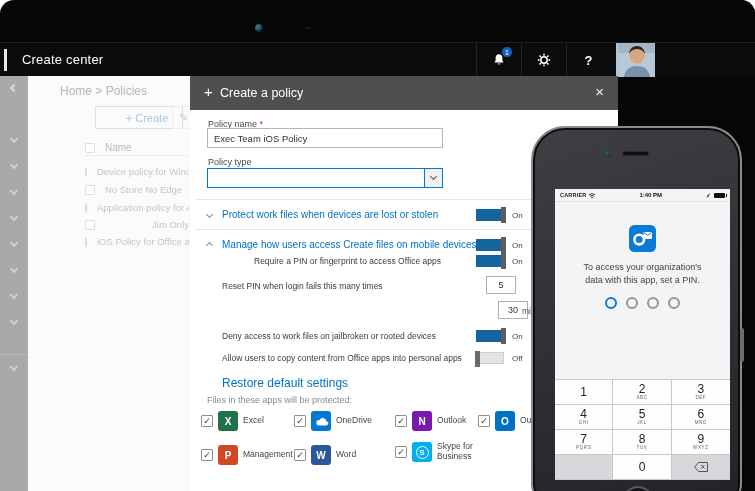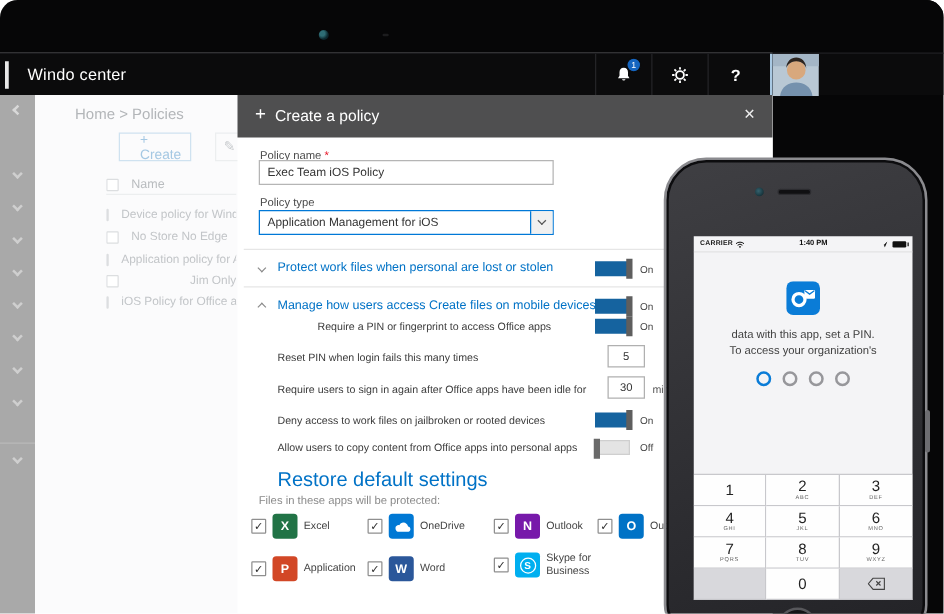--- a/index.html
+++ b/index.html
@@ -26,21 +26,21 @@
   
   .page{position:absolute;left:0;top:76px;width:618px;height:415px;background:#fbfbfc;z-index:2;}
   .sidebar{position:absolute;left:0;top:0;width:28px;height:415px;background:#a9a9a9;}
   .chev{position:absolute;width:6px;height:6px;}
   .chev-l{border-left:2px solid #d8d8d8;border-bottom:2px solid #d8d8d8;transform:rotate(45deg);}
   .chev-d{border-right:2px solid #cfcfcf;border-bottom:2px solid #cfcfcf;transform:rotate(45deg);}
   .sbdivider{position:absolute;left:0;top:278px;width:28px;height:1px;background:#b9b9b9;}
   .crumb{position:absolute;left:60px;top:84px;font-size:12px;color:#b3b6b9;cursor:pointer;}
   .ghostbtn{position:absolute;top:106px;height:23px;display:flex;align-items:center;justify-content:center;
             font-size:11px;cursor:pointer;}
-  .btn-create{left:95px;width:58px;border:1px solid #cfe2f0;color:#a5c8e3;padding-left:16px;}
+  .btn-create{left:95px;width:88px;border:1px solid #cfe2f0;color:#a5c8e3;padding-left:16px;}
   .btn-edit{left:172px;width:46px;border:1px solid #eceeef;color:#c8cbce;gap:4px;}
   .bg-cb{display:inline-block;width:10px;height:10px;border:1px solid #dcdee0;background:#fff;border-radius:1px;}
   .bgrow{position:absolute;left:85px;width:104px;height:15px;display:flex;align-items:center;gap:10px;overflow:hidden;}
   .bgrow span.txt{font-size:9.5px;color:#c2c5c8;white-space:nowrap;}
   .bghead span.txt{color:#b9bcbf;font-size:10px;}
   .bgline{position:absolute;left:85px;top:79px;width:104px;height:1px;background:#eceeef;}
 
   
   .panel{position:absolute;left:190px;top:76px;width:428px;height:415px;background:#fff;z-index:3;}
   .phead{position:absolute;left:0;top:0;width:428px;height:34px;background:#4f4f50;color:#fff;}
@@ -61,21 +61,21 @@
   .sec-chev.up{border-right:1.5px solid #8a8a8a;border-top:1.5px solid #8a8a8a;transform:rotate(-45deg);}
   .seclabel{position:absolute;left:32px;top:7px;font-size:10px;color:#0072c6;}
   .toggle{position:absolute;left:286px;width:28px;height:12px;background:#15639f;cursor:pointer;}
   .toggle .knob{position:absolute;right:-2px;top:-2px;width:5px;height:16px;background:#5e5e5e;}
   .toggle.off{background:#e4e4e4;border:1px solid #cfcfcf;}
   .toggle.off .knob{left:-2px;right:auto;background:#6a6a6a;}
   .tstate{position:absolute;left:322px;font-size:8px;color:#444;}
   .setlabel{position:absolute;left:32px;font-size:8.5px;color:#3b3b3b;white-space:nowrap;}
   .numbox{position:absolute;left:296px;width:30px;height:18px;border:1px solid #b0b0b0;font-size:9px;color:#333;text-align:center;background:#fff;padding:0;}
   .suffix{position:absolute;left:332px;font-size:8.5px;color:#555;white-space:nowrap;}
-  .link{position:absolute;left:32px;font-size:16px;color:#0072c6;cursor:pointer;}
+  .link{position:absolute;left:32px;font-size:12px;color:#0072c6;cursor:pointer;}
   .appslabel{position:absolute;left:17px;font-size:9px;color:#8a8a8a;}
   .appitem{position:absolute;display:flex;align-items:center;gap:5px;}
   .cb{width:12px;height:12px;border:1px solid #8f8f8f;border-radius:1px;background:#fff;font-size:9px;color:#333;
       display:flex;align-items:center;justify-content:center;cursor:pointer;line-height:1;}
   .appicon{width:20px;height:20px;border-radius:3px;color:#fff;font-size:10px;font-weight:bold;
            display:flex;align-items:center;justify-content:center;}
   .applabel{font-size:8.5px;color:#444;max-width:42px;line-height:1.15;}
   .scircle{width:13px;height:13px;border:1.4px solid #fff;border-radius:50%;font-size:8px;display:flex;align-items:center;justify-content:center;}
 
   
@@ -115,21 +115,21 @@
 <div id="stage">
 
   <div class="bezel">
     <span class="cam"></span>
     <span class="cam2"></span>
   </div>
   <div class="rightcol"></div>
 
   <div class="adminbar">
     <span class="accent"></span>
-    <span class="apptitle">Windo center</span>
+    <span class="apptitle">Create center</span>
     <div class="icobtn" style="left:476px;">
       <svg width="14" height="14" viewBox="0 0 14 14">
         <path fill="#fff" d="M7 1.2c-2.2 0-3.4 1.6-3.4 3.6v2.7L2.4 9.6h9.2l-1.2-2.1V4.8c0-2-1.2-3.6-3.4-3.6z"></path>
         <path fill="#fff" d="M5.6 10.4a1.45 1.45 0 0 0 2.8 0z"></path>
       </svg>
       <span class="badge">1</span>
     </div>
     <div class="icobtn" style="left:521px;">
       <svg width="14" height="14" viewBox="0 0 16 16">
         <g stroke="#fff" stroke-width="1.7" fill="none">
@@ -212,31 +212,30 @@
     </div>
 
     <span class="flabel" style="left:18px;top:43px;">
       <span>Policy name</span>
       <span class="req">*</span>
     </span>
     <input class="tbox" style="top: 52px;" value="Exec Team iOS Policy">
 
     <span class="flabel" style="left:18px;top:81px;">Policy type</span>
     <div class="ddbox" style="top:92px;">
-      <span class="val">Application Management for iOS</span>
       <span class="ddchev">
           <i></i>
         </span>
     </div>
 
     <div class="hr" style="top:123px;"></div>
 
     <div class="secrow" style="top:126px;">
       <span class="sec-chev down"></span>
-      <span class="seclabel">Protect work files when personal are lost or stolen</span>
+      <span class="seclabel">Protect work files when devices are lost or stolen</span>
       <div class="toggle" style="top:7px;">
           <span class="knob"></span>
         </div>
       <span class="tstate" style="top:9px;">On</span>
     </div>
     <div class="hr" style="top:153px;"></div>
     <div class="secrow" style="top:156px;">
       <span class="sec-chev up" style="top:11px;"></span>
       <span class="seclabel">Manage how users access Create files on mobile devices</span>
       <div class="toggle" style="top:7px;">
@@ -247,22 +246,21 @@
 
     <span class="setlabel" style="top:180px;margin-left:32px;">Require a PIN or fingerprint to access Office apps</span>
     <div class="toggle" style="top:179px;">
         <span class="knob"></span>
       </div>
     <span class="tstate" style="top:181px;">On</span>
 
     <span class="setlabel" style="top:205px;">Reset PIN when login fails this many times</span>
     <input class="numbox" style="top: 200px;" value="5">
 
-    <span class="setlabel" style="top:230px;">Require users to sign in again after Office apps have been idle for</span>
-    <input class="numbox" style="top: 225px;" value="30">
+    <input class="numbox" style="top: 225px; margin-left: 12px;" value="30">
     <span class="suffix" style="top:230px;">minutes</span>
 
     <span class="setlabel" style="top:255px;">Deny access to work files on jailbroken or rooted devices</span>
     <div class="toggle" style="top:254px;">
         <span class="knob"></span>
       </div>
     <span class="tstate" style="top:256px;">On</span>
 
     <span class="setlabel" style="top:277px;">Allow users to copy content from Office apps into personal apps</span>
     <div class="toggle off" style="top:276px;">
@@ -301,21 +299,21 @@
       <span class="appicon" style="background: rgb(0, 114, 198);">
           <span>O</span>
         </span>
       <span class="applabel">Outlook</span>
     </div>
     <div class="appitem" style="left:11px;top:369px;">
       <span class="cb">✓</span>
       <span class="appicon" style="background: rgb(210, 71, 38);">
           <span>P</span>
         </span>
-      <span class="applabel">Application</span>
+      <span class="applabel">Management</span>
     </div>
     <div class="appitem" style="left:104px;top:369px;">
       <span class="cb">✓</span>
       <span class="appicon" style="background: rgb(43, 87, 154);">
           <span>W</span>
         </span>
       <span class="applabel">Word</span>
     </div>
     <div class="appitem" style="left:205px;top:366px;">
       <span class="cb">✓</span>
@@ -353,22 +351,22 @@
       <div class="outlookbadge">
         <svg width="27" height="27" viewBox="0 0 27 27">
           <rect width="27" height="27" rx="5.5" fill="#0a7cd7"></rect>
           <rect x="14.5" y="7" width="8.5" height="7" rx="1" fill="#fff"></rect>
           <path d="M15 7.6l3.7 2.7 3.7-2.7" stroke="#0a7cd7" stroke-width="1" fill="none"></path>
           <circle cx="10.2" cy="14.6" r="4.8" fill="none" stroke="#fff" stroke-width="2.6"></circle>
         </svg>
       </div>
 
       <div class="pinmsg">
+        <div>To access your organization's</div>
         <div>data with this app, set a PIN.</div>
-        <div>To access your organization's</div>
       </div>
 
       <div class="pindots">
         <span class="pindot active"></span>
         <span class="pindot"></span>
         <span class="pindot"></span>
         <span class="pindot"></span>
       </div>
 
       <div class="keypad">

